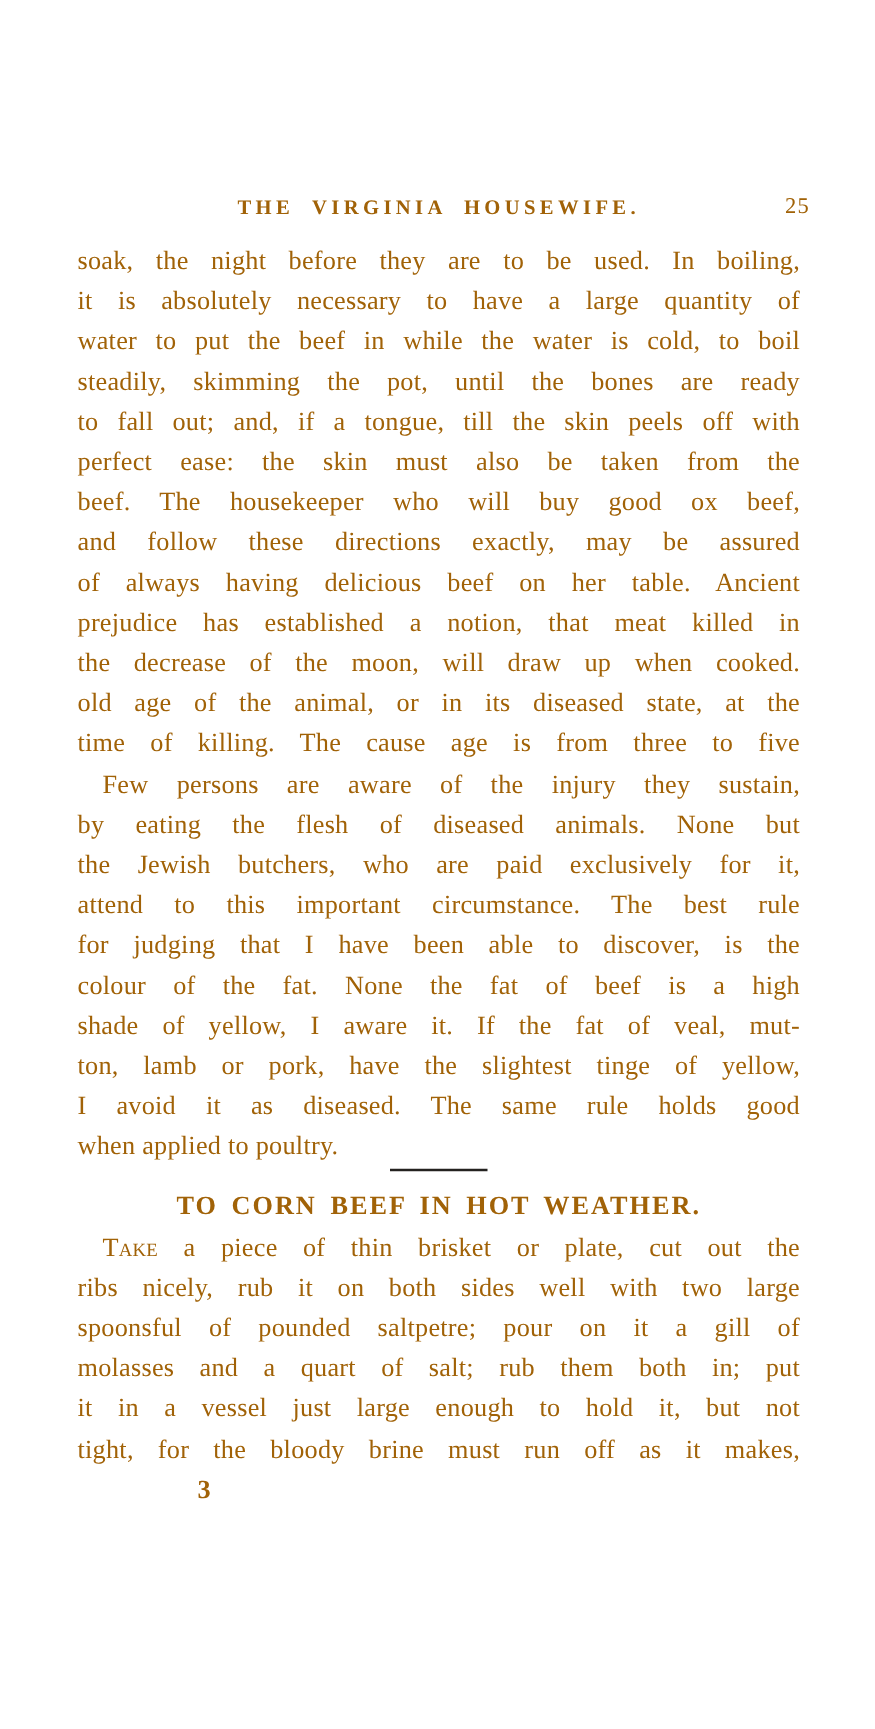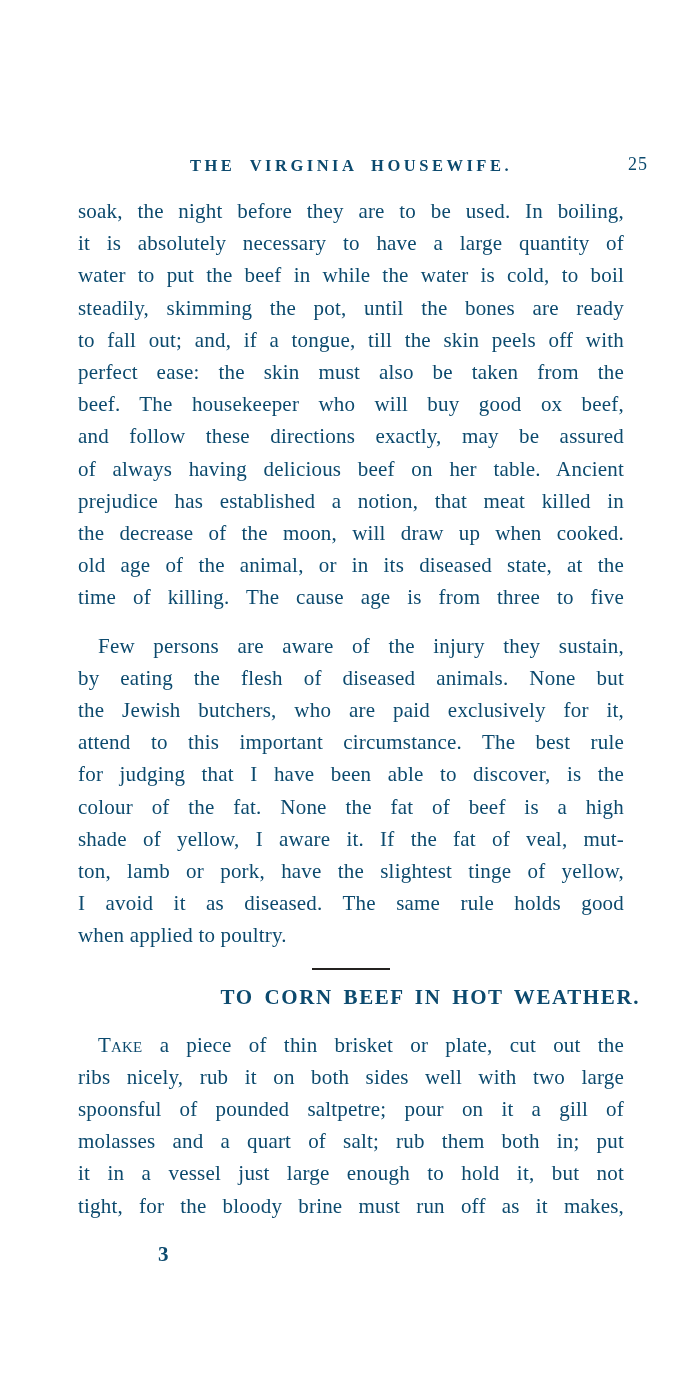--- a/index.html
+++ b/index.html
@@ -1,21 +1,21 @@
 <!DOCTYPE html>
 <html><head>
 <meta charset="utf-8">
 <style>
   html, body { margin: 0; padding: 0; background: #ffffff; }
   .sheet {
     position: relative;
     width: 700px;
     height: 1383px;
     background: #ffffff;
-    color: #0c4a6e;
+    color: #a16207;
     font-family: "Liberation Serif", "DejaVu Serif", serif;
     box-sizing: border-box;
     padding: 153px 60px 0 62px;
     overflow: hidden;
   }
   .header { position: relative; height: 26px; margin-bottom: 13px; }
   .running-head {
     text-align: center;
     font-size: 16.5px;
     font-weight: 700;
@@ -25,39 +25,39 @@
     white-space: nowrap;
   }
   .page-number {
     position: absolute;
     right: -8px;
     top: -4px;
     font-size: 18px;
     line-height: 30px;
     letter-spacing: 1px;
   }
-  .para { margin: 16px; }
+  .para { margin: 0; }
   .line {
     font-size: 21px;
     line-height: 32.2px;
     text-align: justify;
     text-align-last: justify;
     letter-spacing: 0.2px;
   }
   .line.last { text-align-last: left; }
   .line.indent { text-indent: 20px; }
   .rule {
     width: 78px;
     height: 2px;
     background: #242220;
     margin: 2px auto 11px auto;
   }
   .section-heading {
     margin: 0 0 2px 0;
-    text-align: right;
+    text-align: center;
     font-size: 21px;
     font-weight: 700;
     letter-spacing: 1.6px;
     word-spacing: 4px;
     line-height: 32px;
     white-space: nowrap;
   }
   .sc { font-variant: small-caps; }
   .signature {
     margin: 0 0 0 96px;

